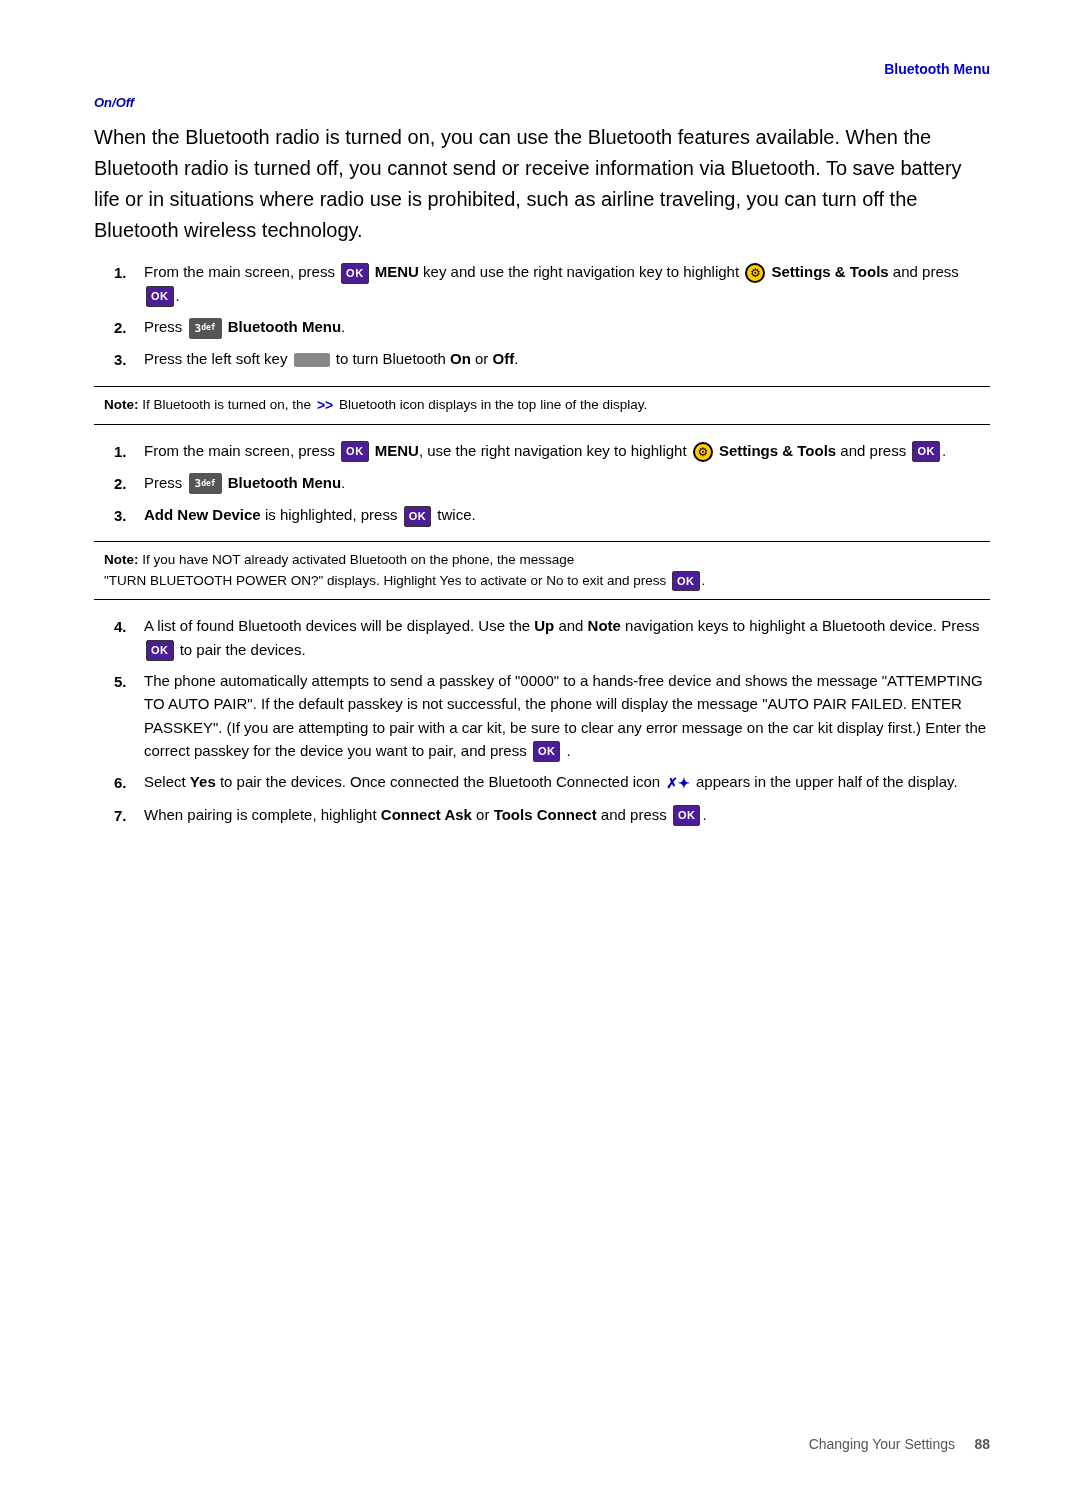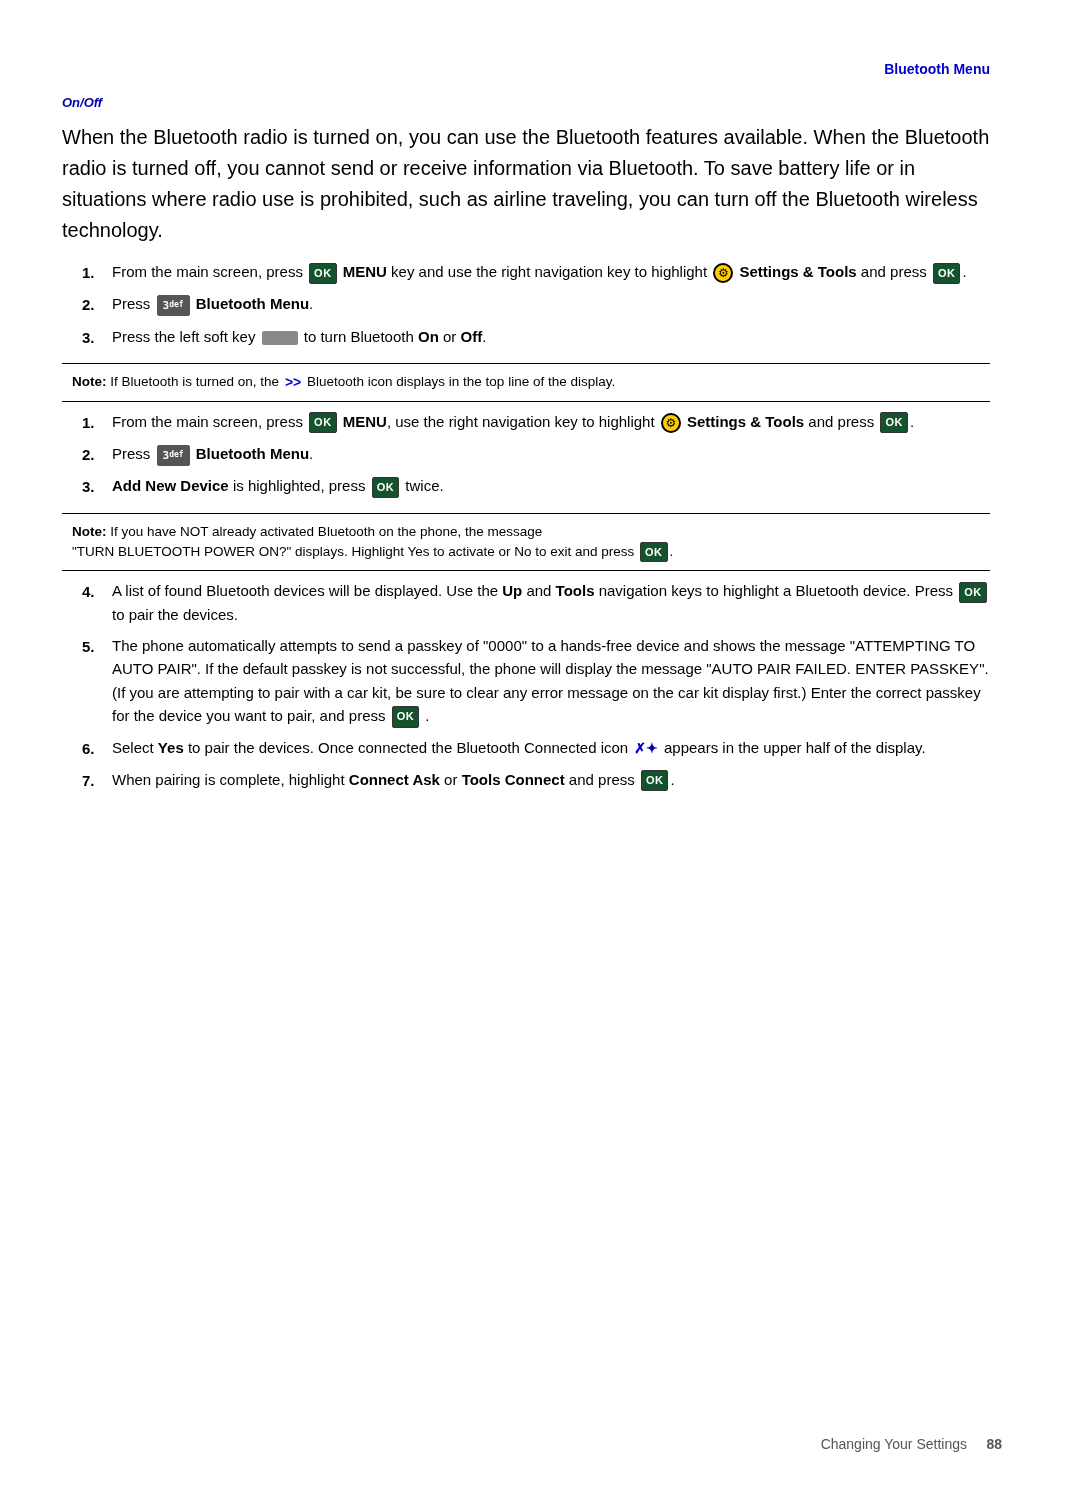--- a/index.html
+++ b/index.html
@@ -11,21 +11,21 @@
       color: #000000;
       width: 1080px;
       min-height: 1492px;
       position: relative;
     }
 
     .page-container {
       width: 1080px;
       min-height: 1492px;
       background: #ffffff;
-      padding: 60px 90px 60px 62px;
+      padding: 60px 90px 60px 94px;
       position: relative;
     }
 
     .header-right {
       text-align: right;
       margin-bottom: 18px;
     }
 
     .header-title {
       color: #0000cc;
@@ -69,21 +69,21 @@
     }
 
     .list-content {
       flex: 1;
     }
 
     .ok-badge {
       display: inline-flex;
       align-items: center;
       justify-content: center;
-      background: #14532d;
+      background: #4c1d95;
       color: #ffffff;
       font-weight: bold;
       font-size: 11px;
       padding: 1px 4px;
       border: 1px solid #333;
       border-radius: 2px;
       vertical-align: middle;
       margin: 0 2px;
       letter-spacing: 0.5px;
     }
@@ -153,38 +153,38 @@
       vertical-align: middle;
       margin: 0 2px;
       color: #0000cc;
       font-weight: bold;
     }
 
     .note-box {
       border-top: 1.5px solid #000;
       border-bottom: 1.5px solid #000;
       padding: 8px 10px;
-      margin: 14px 0 8px 0;
+      margin: 14px 0 14px 0;
       font-size: 13.5px;
       line-height: 1.5;
       background: #ffffff;
     }
 
     .note-label {
       font-weight: bold;
     }
 
     .bold {
       font-weight: bold;
     }
 
     .footer {
       position: absolute;
       bottom: 40px;
-      right: 78px;
+      right: 90px;
       font-size: 14px;
       color: #555;
     }
 
     .footer-left {
       display: inline;
     }
 
     .footer-right {
       display: inline;
@@ -266,21 +266,21 @@
     <span class="note-label">Note:</span>
     <span> If you have NOT already activated Bluetooth on the phone, the message<br>
     "TURN BLUETOOTH POWER ON?" displays. Highlight Yes to activate or No to exit and press <span class="ok-badge">OK</span>.</span>
   </div>
 
   <ol class="numbered-list">
 
     <li>
       <span class="list-number">4.</span>
       <span class="list-content">
-        A list of found Bluetooth devices will be displayed. Use the <span class="bold">Up</span> and <span class="bold">Tools</span> navigation keys to highlight a Bluetooth device. Press <span class="ok-badge">OK</span> to pair the devices.
+        A list of found Bluetooth devices will be displayed. Use the <span class="bold">Up</span> and <span class="bold">Note</span> navigation keys to highlight a Bluetooth device. Press <span class="ok-badge">OK</span> to pair the devices.
       </span>
     </li>
 
     <li>
       <span class="list-number">5.</span>
       <span class="list-content">
         The phone automatically attempts to send a passkey of "0000" to a hands-free device and shows the message "ATTEMPTING TO AUTO PAIR". If the default passkey is not successful, the phone will display the message "AUTO PAIR FAILED. ENTER PASSKEY". (If you are attempting to pair with a car kit, be sure to clear any error message on the car kit display first.) Enter the correct passkey for the device you want to pair, and press <span class="ok-badge">OK</span> .
       </span>
     </li>
 

